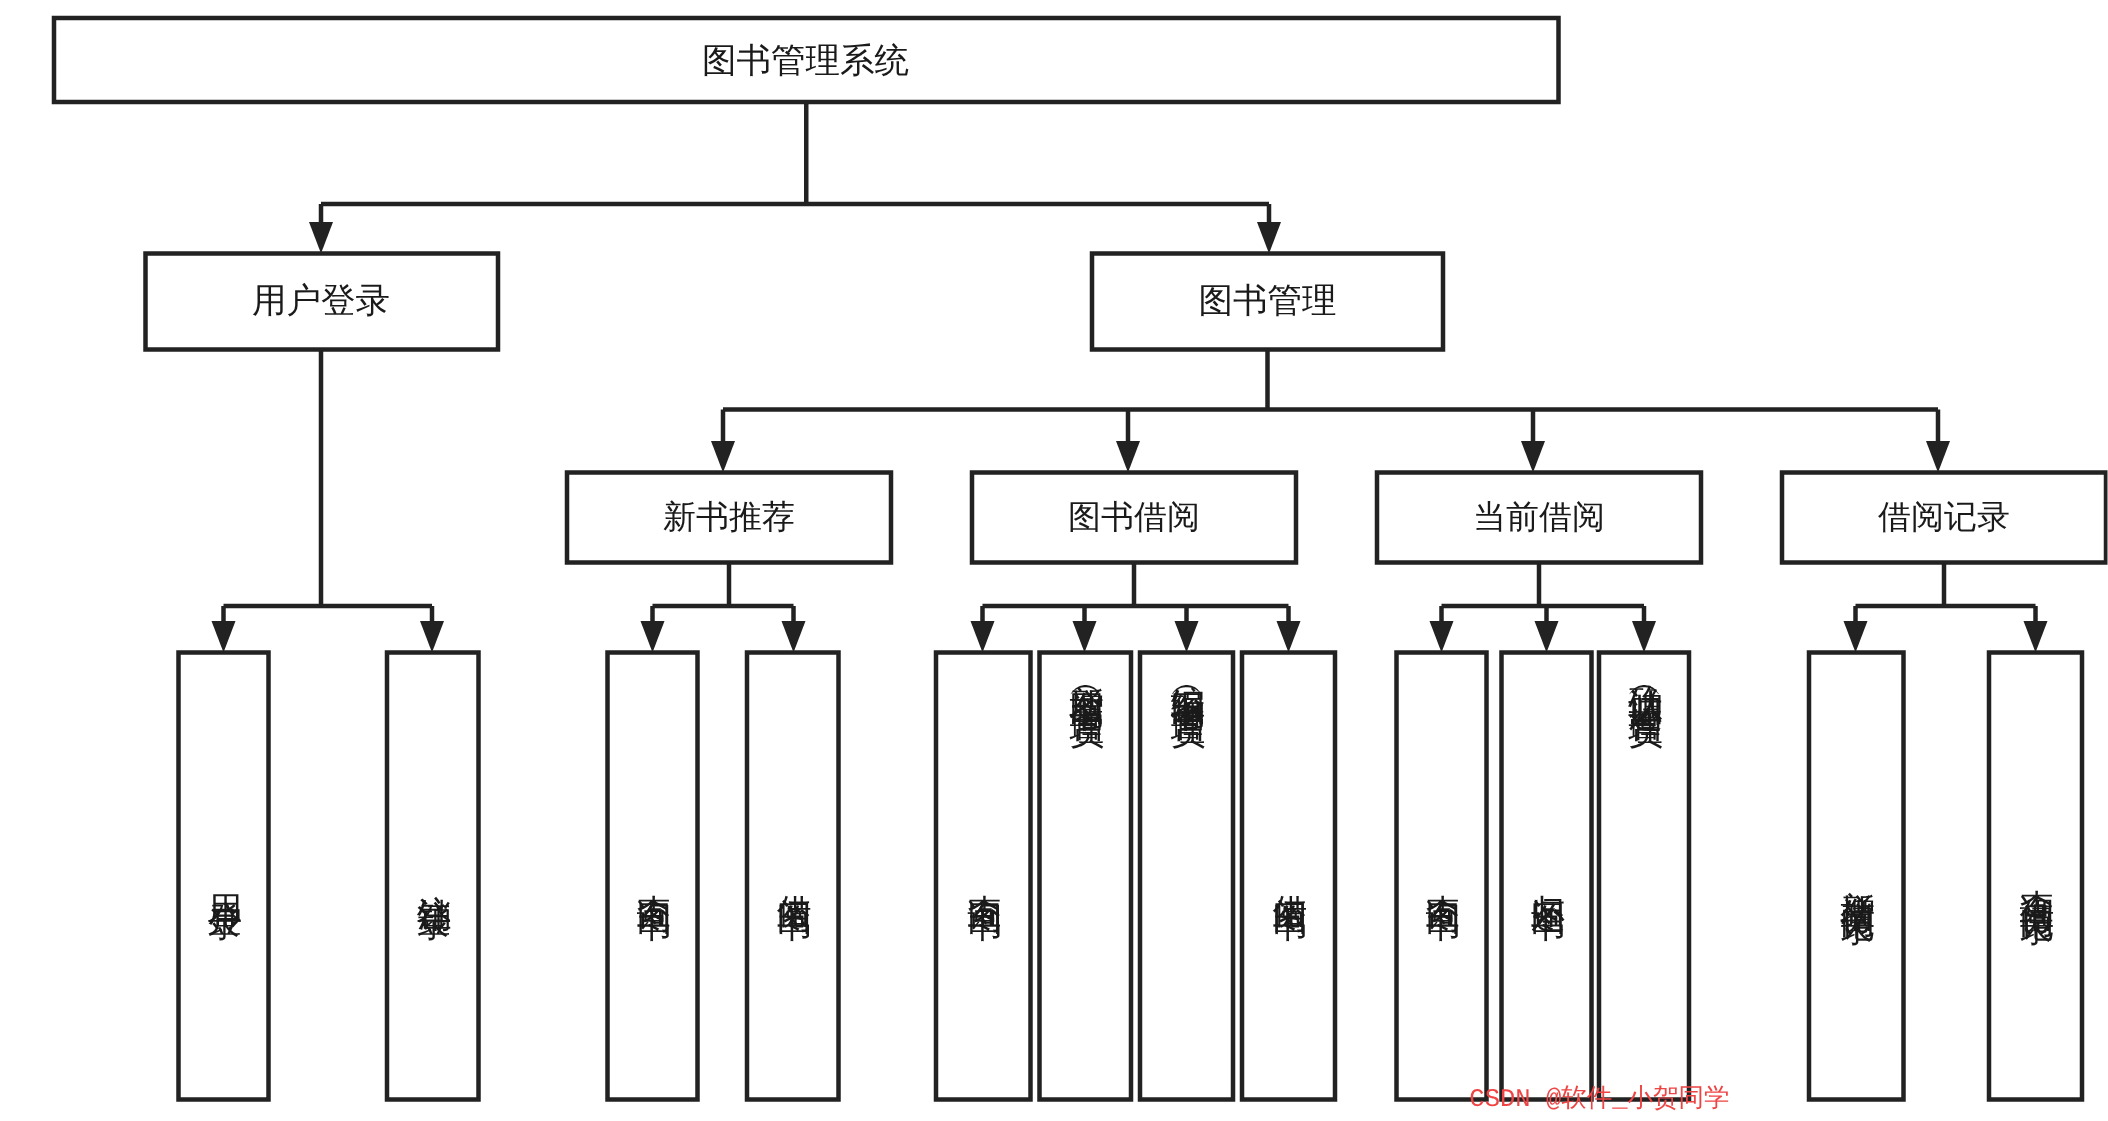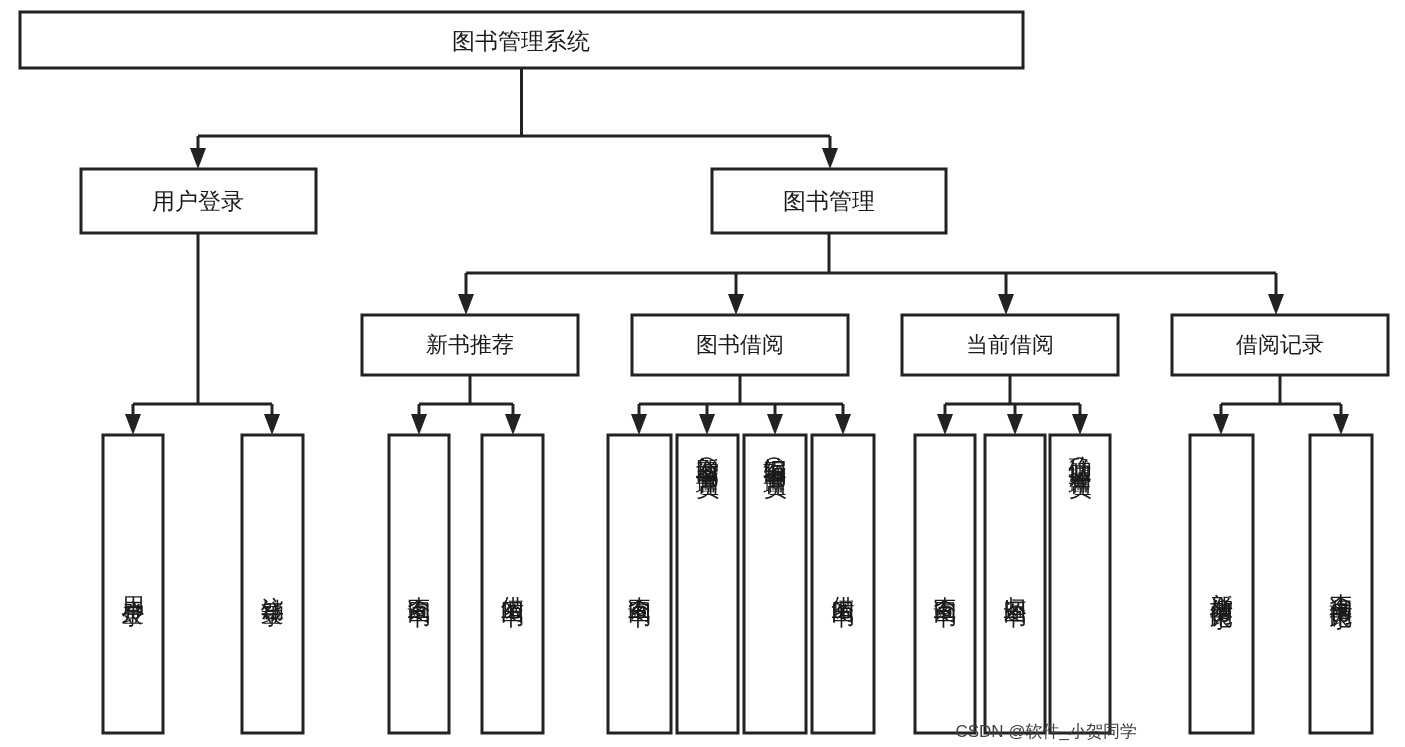--- a/index.html
+++ b/index.html
@@ -10,21 +10,21 @@
   }
   body {
     width: 1405px;
     height: 747px;
     position: relative;
     overflow: hidden;
     font-family: "DejaVu Sans", "Liberation Sans", sans-serif;
   }
   #diagram-root {
     position: absolute;
-    left: 0;
+    left: 16px;
     top: 0;
     width: 1145px;
     height: 747px;
   }
   svg#flow {
     display: block;
     width: 1405px;
     height: 747px;
   }
   .node-rect {
@@ -74,23 +74,23 @@
     fill: none;
   }
   .arrow-head {
     fill: #222222;
     stroke: none;
   }
   #watermark {
     position: absolute;
     right: 8px;
     bottom: 4px;
-    font-family: Liberation Sans, sans-serif;
+    font-family: Liberation Mono, monospace;
     font-size: 17px;
-    color: #404040;
+    color: #ef4444;
     white-space: nowrap;
     user-select: none;
   }
 </style>
 </head>
 <body>
 
 <div id="diagram-root">
 
   <svg id="flow" viewBox="0 0 1405 747" xmlns="http://www.w3.org/2000/svg">

